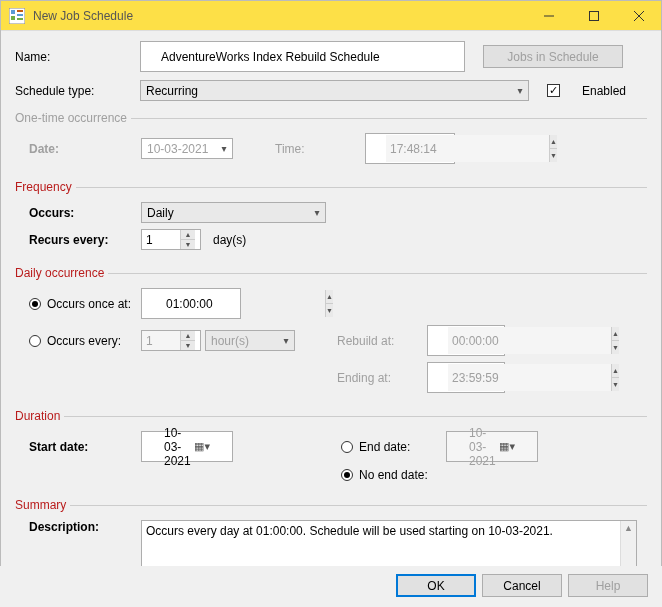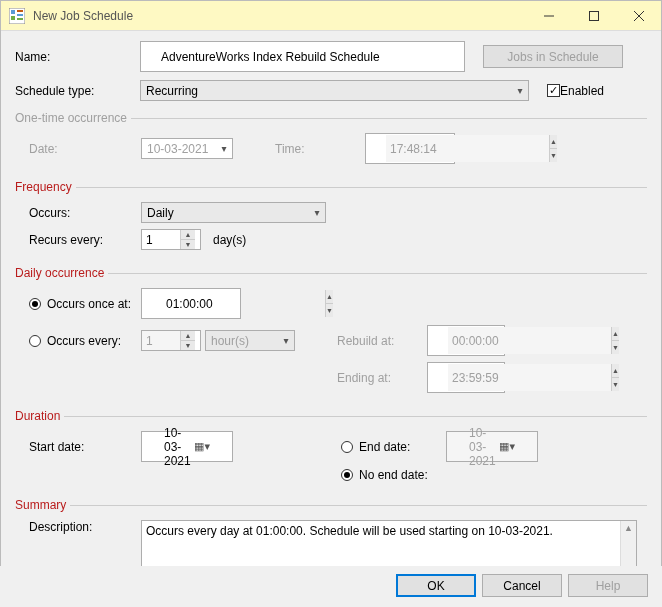--- a/index.html
+++ b/index.html
@@ -9,21 +9,21 @@
     font-size: 12px;
     background: #f0f0f0;
     color: #000;
     width: 662px;
     height: 607px;
     overflow: hidden;
     border: 1px solid #bbb;
   }
   .titlebar {
     height: 30px;
-    background: #fef9c3;
+    background: #fde047;
     display: flex;
     align-items: center;
     padding-left: 8px;
     border-bottom: 1px solid #ddd;
     justify-content: center;
   }
   .titlebar .icon-box {
     width: 16px; height: 16px; margin-right: 8px;
   }
   .titlebar .title { color: #555; flex: 1; }
@@ -65,21 +65,21 @@
     border: 1px solid #adadad;
     background: #e1e1e1;
     padding: 0 10px;
     min-width: 80px;
     font: inherit;
     text-align: center;
     display: inline-flex; align-items: center; justify-content: center;
   }
   .btn.disabled { color: #a0a0a0; }
   .btn.primary { border: 2px solid #0078d7; background: #e1e1e1; }
-  .checkbox { display: inline-flex; align-items: center; gap: 0; }
+  .checkbox { display: inline-flex; align-items: center; gap: 22px; }
   .chk {
     width: 13px; height: 13px; border: 1px solid #333; background: #fff;
     display: inline-flex; align-items: center; justify-content: center;
     font-size: 11px; line-height: 1;
   }
   .chk.checked::after { content: "✓"; color: #000; }
   fieldset.group {
     border: none; border-top: 1px solid #ccc;
     margin: 10px 0 6px 0; padding: 8px 0 0 14px;
   }
@@ -119,21 +119,21 @@
     color: #888; font-size: 9px;
   }
   .desc-scroll div { text-align: center; padding: 2px 0;}
   .footer {
     position: absolute; bottom: 0; left: 0; right: 0;
     padding: 8px 14px 10px 14px;
     display: flex; justify-content: flex-end; gap: 6px;
     background: #f0f0f0;
   }
   .subrow { display: flex; align-items: center; margin-bottom: 6px; }
-  .subrow .lbl2 { width: 112px; }
+  .subrow .lbl2 { width: 112px; font-weight: bold; }
 </style>
 </head>
 <body>
 
 <div class="titlebar">
   <span class="icon-box">
     <svg width="16" height="16" viewBox="0 0 16 16">
       <rect x="0" y="0" width="16" height="16" fill="#fff" stroke="#888"></rect>
       <rect x="2" y="2" width="4" height="4" fill="#5b9bd5"></rect>
       <rect x="8" y="2" width="6" height="2" fill="#c55a11"></rect>

